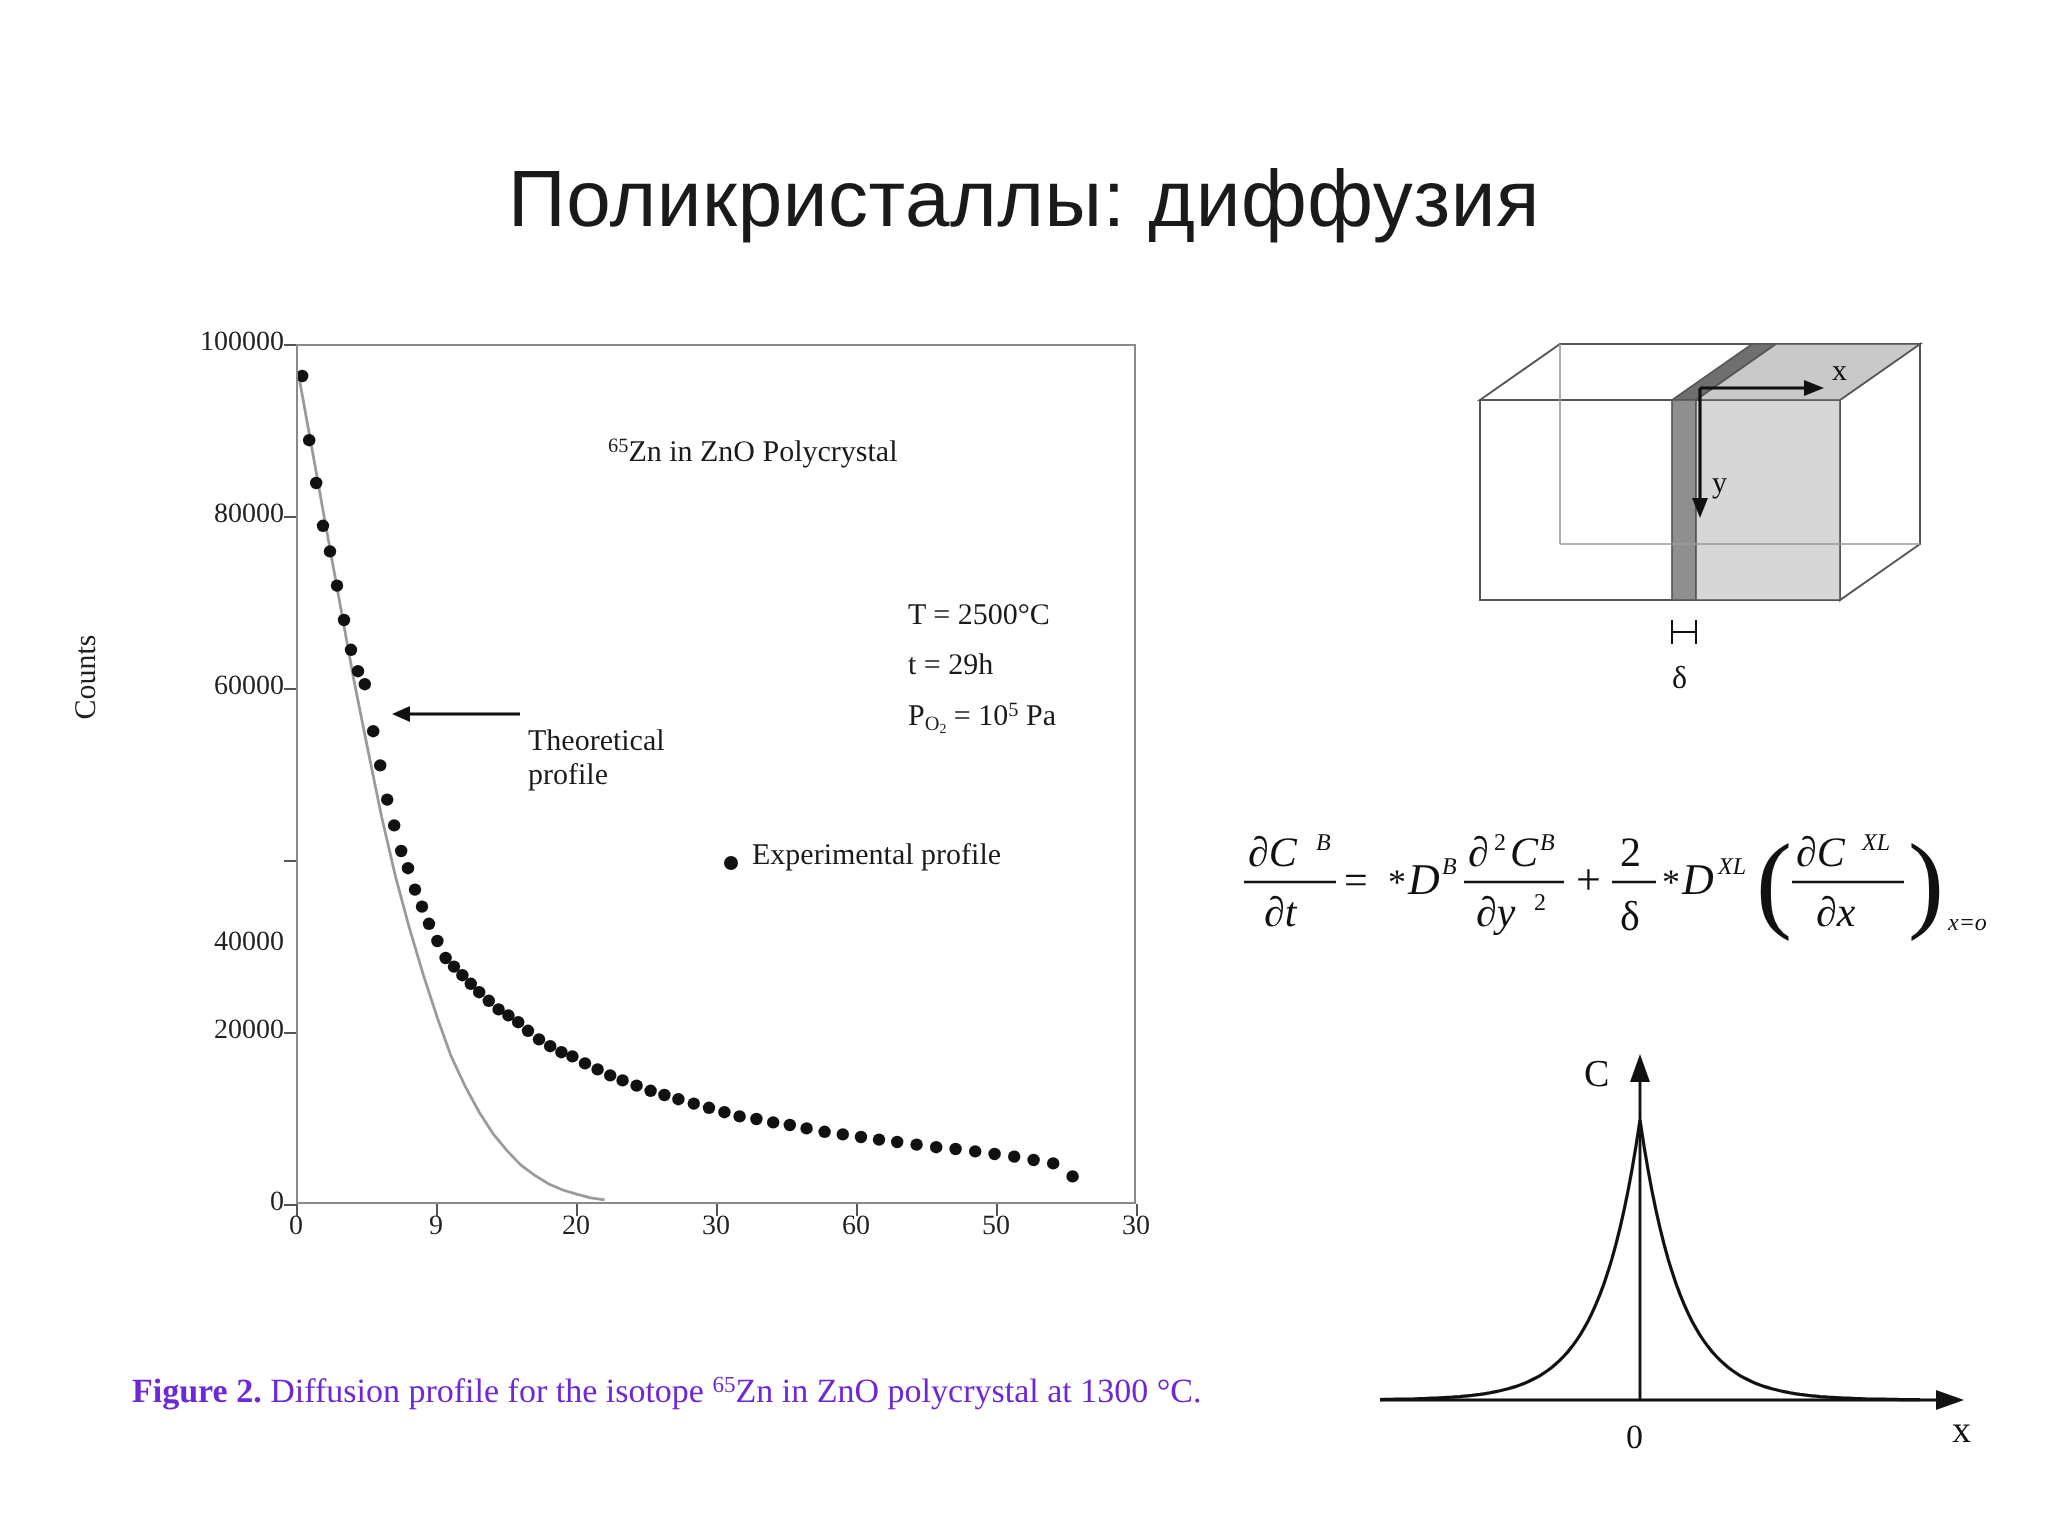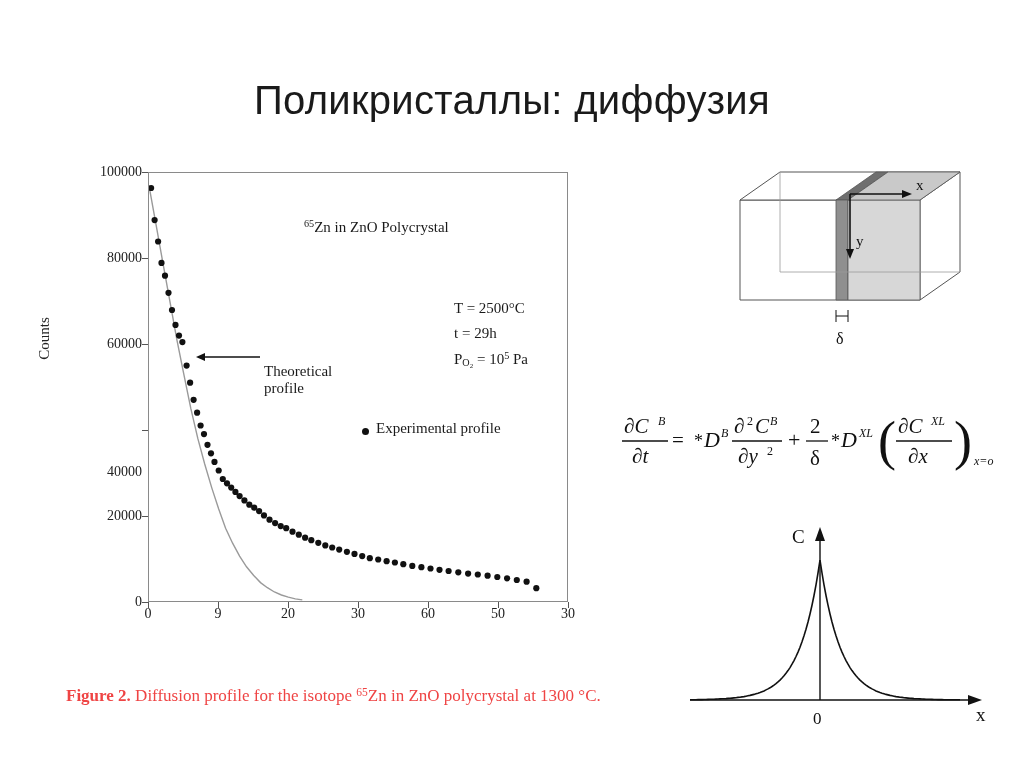--- a/index.html
+++ b/index.html
@@ -68,21 +68,21 @@
     position:absolute;left:326px;top:268px;width:7px;height:7px;
     background:#111;border-radius:50%;
   }
   #theo-arrow{position:absolute;left:160px;top:190px;width:66px;height:14px;}
 
   sub{font-size:.68em;vertical-align:-0.25em;}
   sup{font-size:.68em;vertical-align:0.45em;}
 
   #caption{
     position:absolute;left:30px;top:525px;width:540px;
-    font-size:17px;color:#ef4444;line-height:1.28;
+    font-size:17px;color:#6d28d9;line-height:1.28;
   }
   #caption b{font-weight:700;}
 
   
   #cube-block{position:absolute;left:690px;top:160px;width:300px;height:220px;}
   #equation-block{
     position:absolute;left:618px;top:385px;width:400px;height:110px;
     font-family:"Liberation Serif", serif;
   }
   #curve-block{position:absolute;left:660px;top:515px;width:340px;height:230px;}

